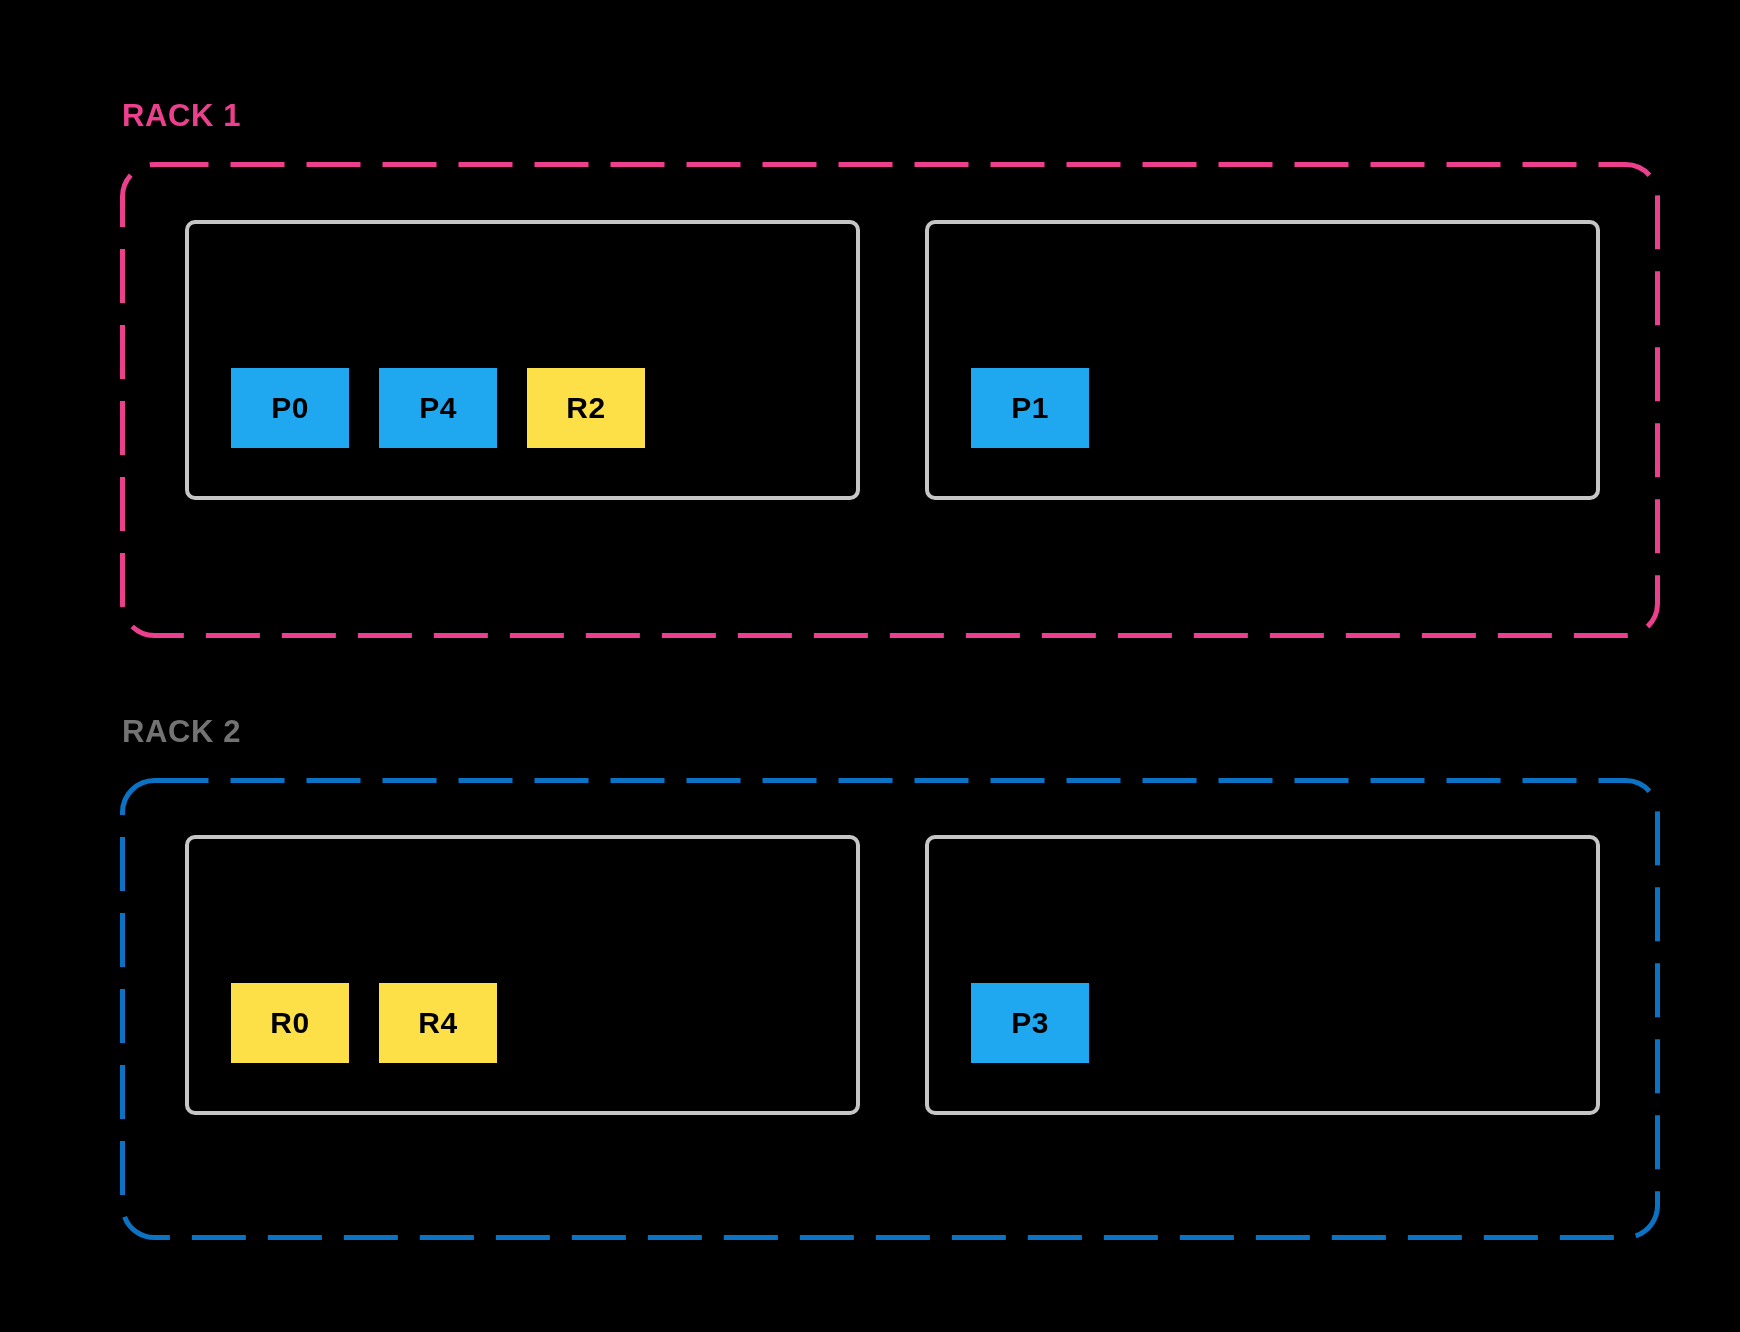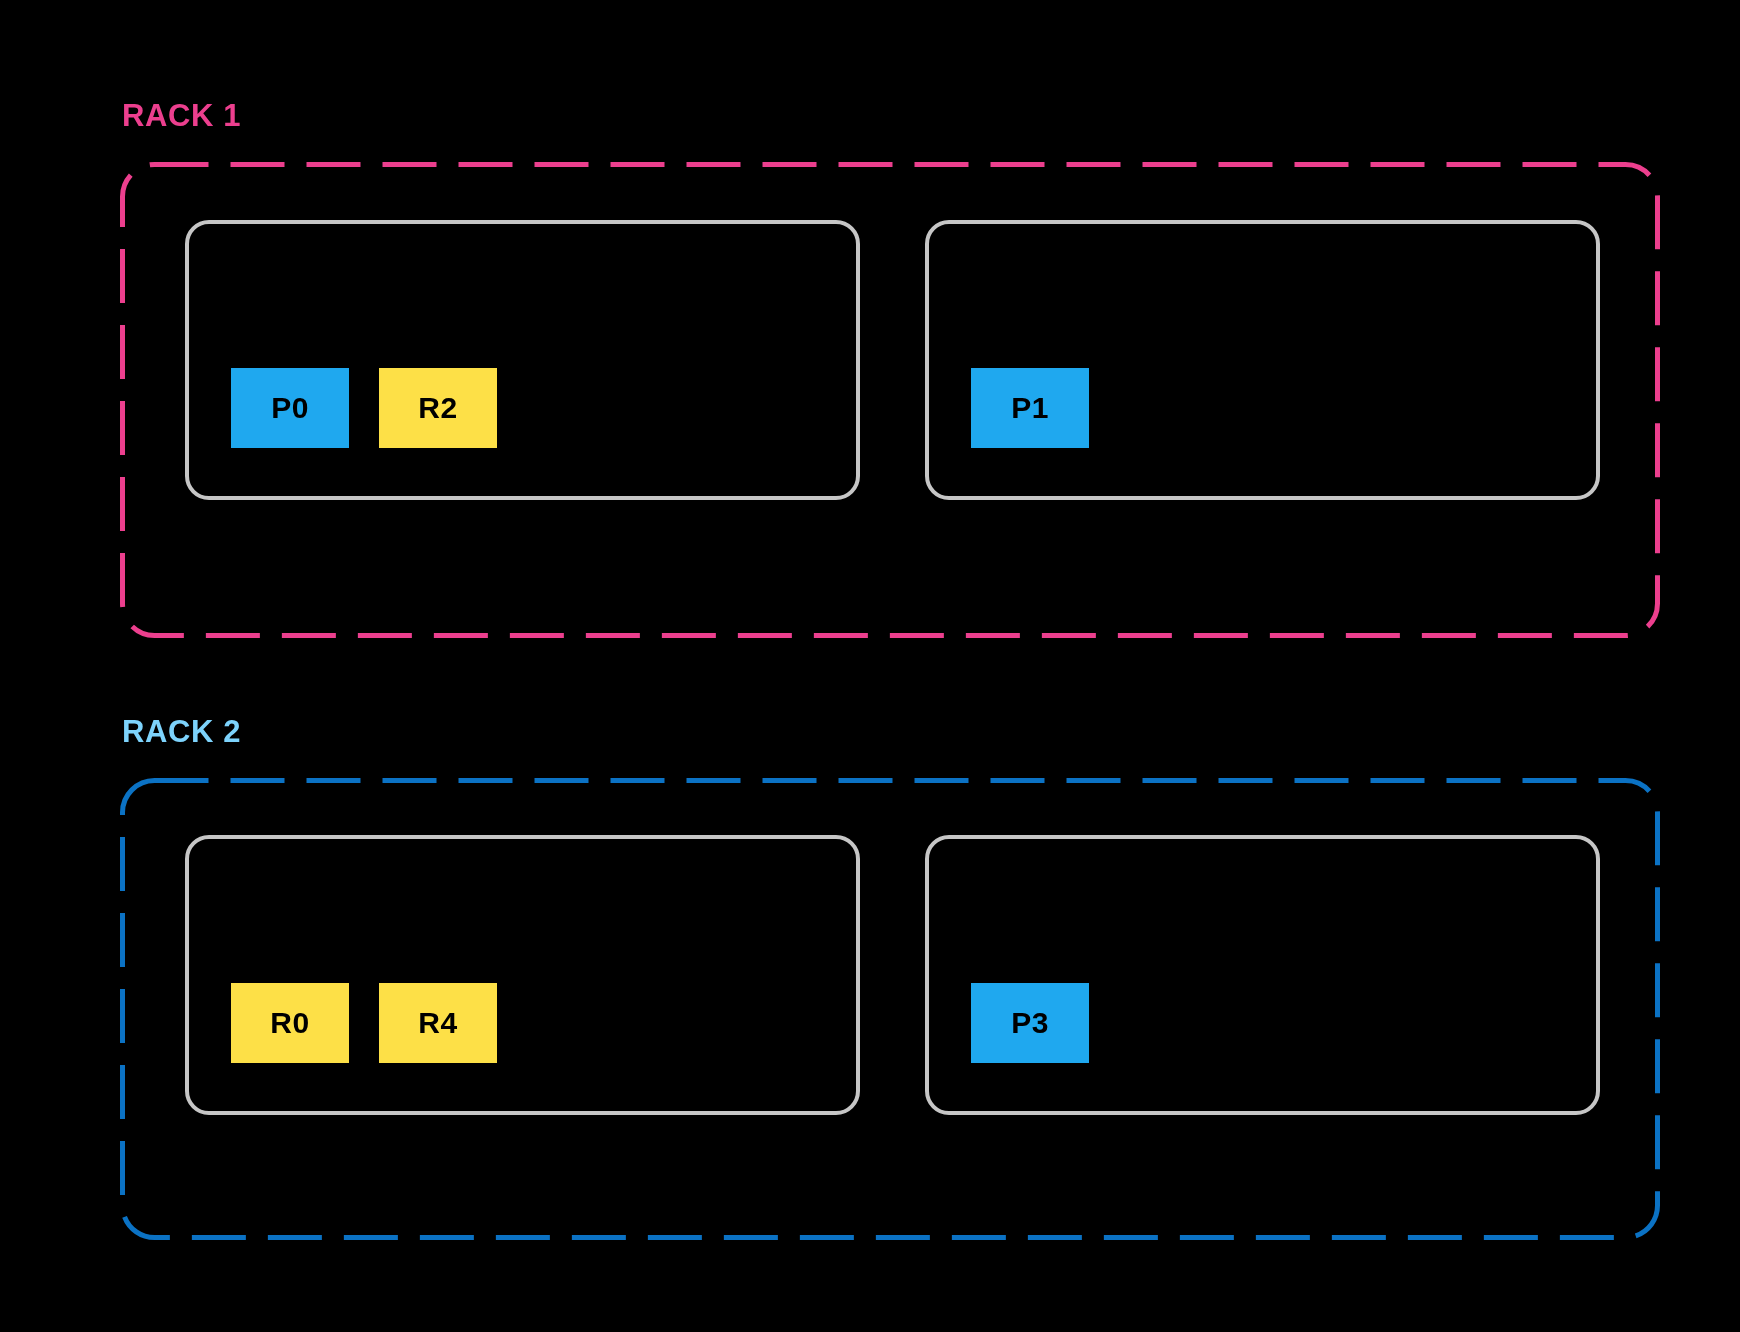--- a/index.html
+++ b/index.html
@@ -41,21 +41,21 @@
     top: 0;
     right: 0;
     bottom: 0;
     border-radius: 34px;
     box-sizing: border-box;
   }
   .rack-1 { top: 162px; height: 476px; text-decoration: underline; }
   .rack-2 { top: 778px; height: 462px; }
 
   .rack-1 .rack-label { color: #EC3F8E; }
-  .rack-2 .rack-label { color: #7dd3fc; }
+  .rack-2 .rack-label { color: #737373; }
 
   
   .rack-box svg {
     position: absolute;
     inset: 0;
     width: 100%;
     height: 100%;
     display: block;
     overflow: visible;
   }
@@ -64,21 +64,21 @@
   .nodes-row {
     position: absolute;
     left: 0;
     top: 0;
     right: 0;
     bottom: 0;
   }
   .node {
     position: absolute;
     border: 4px solid #C6C6C6;
-    border-radius: 24px;
+    border-radius: 10px;
     box-sizing: border-box;
     background: transparent;
     padding-left: 39px;
   }
   .node-a { left: 65px;  width: 675px; }
   .node-b { left: 805px; width: 675px; text-align: center; }
   .rack-1 .node { top: 58px; height: 280px; }
   .rack-2 .node { top: 57px; height: 280px; }
 
   
@@ -116,20 +116,23 @@
       <svg viewBox="0 0 1540 476" preserveAspectRatio="none" aria-hidden="true">
         <rect x="2.5" y="2.5" width="1535" height="471" rx="32" ry="32" fill="none" stroke="#EC3F8E" stroke-width="5" stroke-dasharray="54 22" stroke-linecap="butt"></rect>
       </svg>
 
       <div class="nodes-row">
 
         <div class="node node-a">
           <div class="chip-row">
             <div class="chip partition">
               <span>P0</span>
+            </div>
+            <div class="chip partition">
+              <span>P4</span>
             </div>
             <div class="chip replica">
               <span>R2</span>
             </div>
           </div>
         </div>
 
         <div class="node node-b">
           <div class="chip-row">
             <div class="chip partition">

